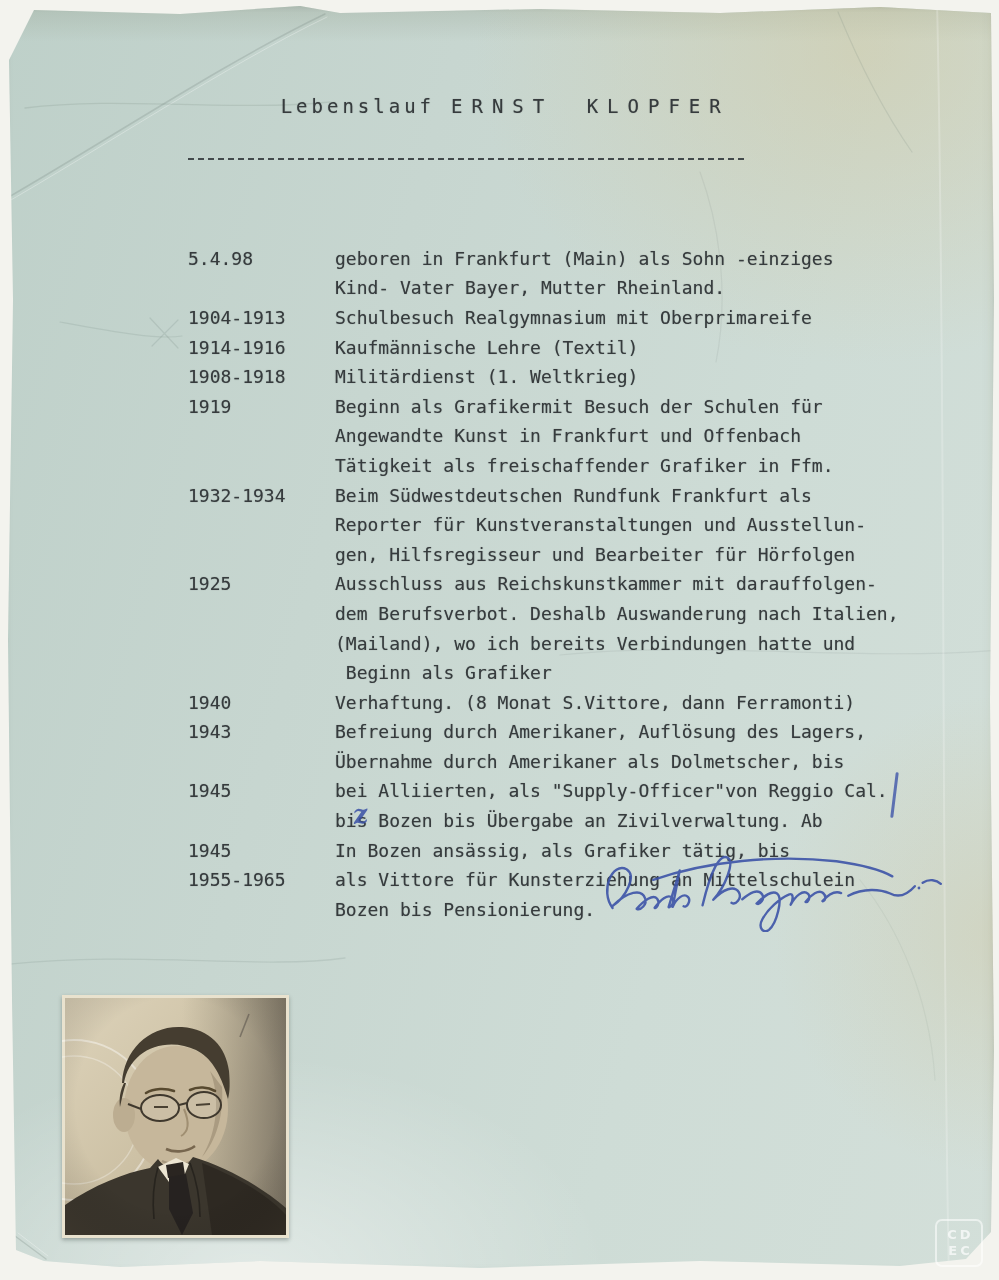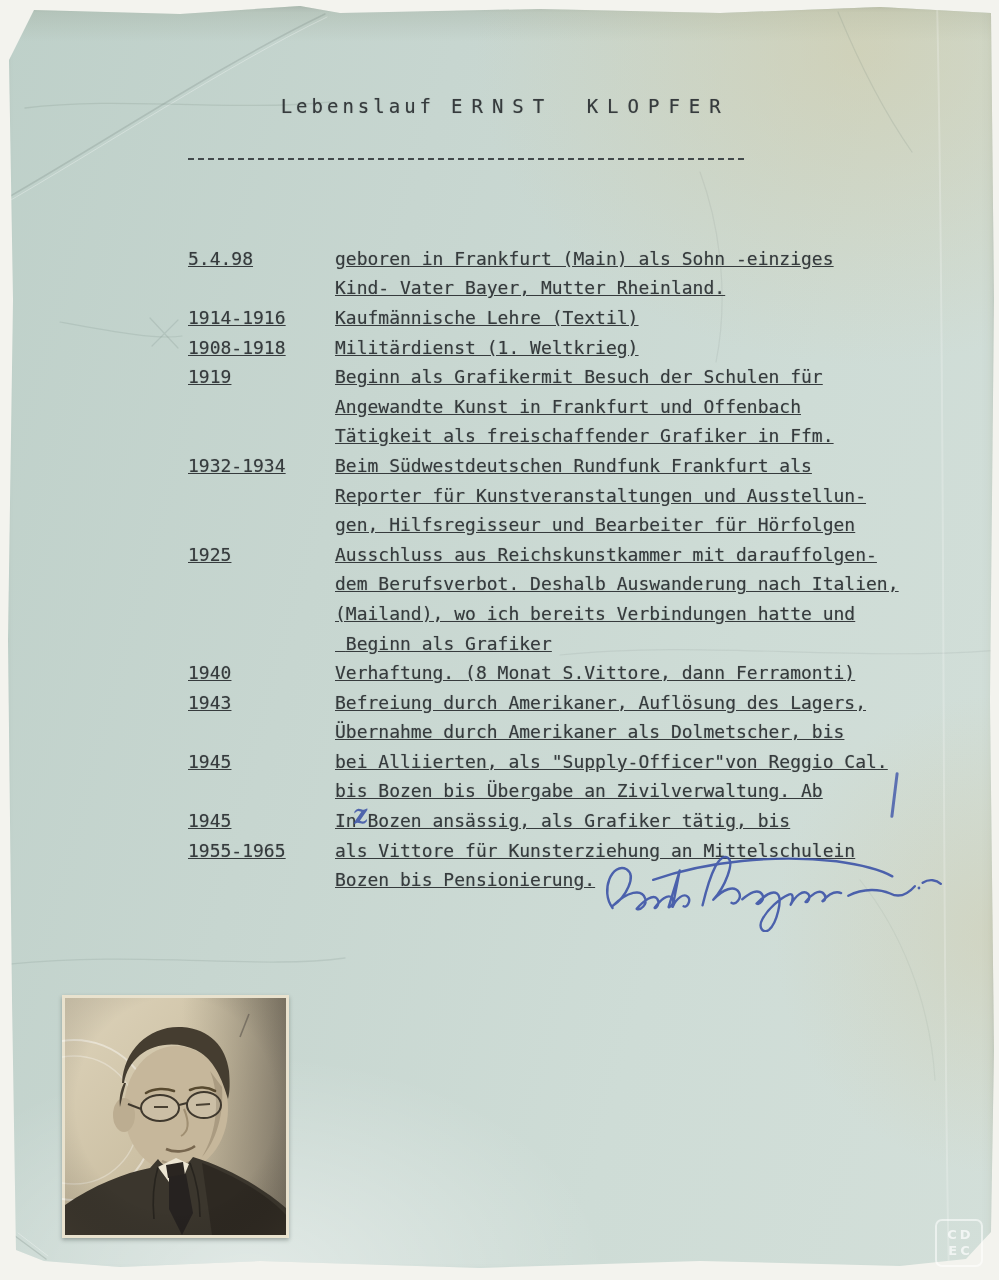--- a/index.html
+++ b/index.html
@@ -34,21 +34,20 @@
       inset 0 -5px 12px rgba(115,132,124,.20);
   }
   .creases{position:absolute;inset:0;pointer-events:none}
 
   
   .content{
     position:absolute;left:188px;top:62px;width:770px;
     color:#363b3d;
     font-size:18px;line-height:29.6px;
     text-shadow:0 0 1px rgba(52,58,60,.45);
-    text-decoration:underline;
   }
   .title-row{
     display:inline-block;
     font-size:19px;letter-spacing:4px;white-space:pre;
     padding:0 14px 7px 0;
     border-bottom:2px dashed #434a4c;
   }
   .title-name{letter-spacing:9px;word-spacing:13px;margin-left:16px}
   .entries{margin-top:84px}
   .row{display:flex;align-items:flex-start}
@@ -114,20 +113,24 @@
       <span>Lebenslauf</span><span class="title-name">ERNST KLOPFER</span>
     </div>
 
     <div class="entries">
       <div class="row">
           <span class="cell-date">5.4.98</span>
           <span class="cell-text">geboren in Frankfurt (Main) als Sohn -einziges
 Kind- Vater Bayer, Mutter Rheinland.</span>
         </div>
       <div class="row">
+          <span class="cell-date">1904-1913</span>
+          <span class="cell-text">Schulbesuch Realgymnasium mit Oberprimareife</span>
+        </div>
+      <div class="row">
           <span class="cell-date">1914-1916</span>
           <span class="cell-text">Kaufmännische Lehre (Textil)</span>
         </div>
       <div class="row">
           <span class="cell-date">1908-1918</span>
           <span class="cell-text">Militärdienst (1. Weltkrieg)</span>
         </div>
       <div class="row">
           <span class="cell-date">1919</span>
           <span class="cell-text">Beginn als Grafikermit Besuch der Schulen für

